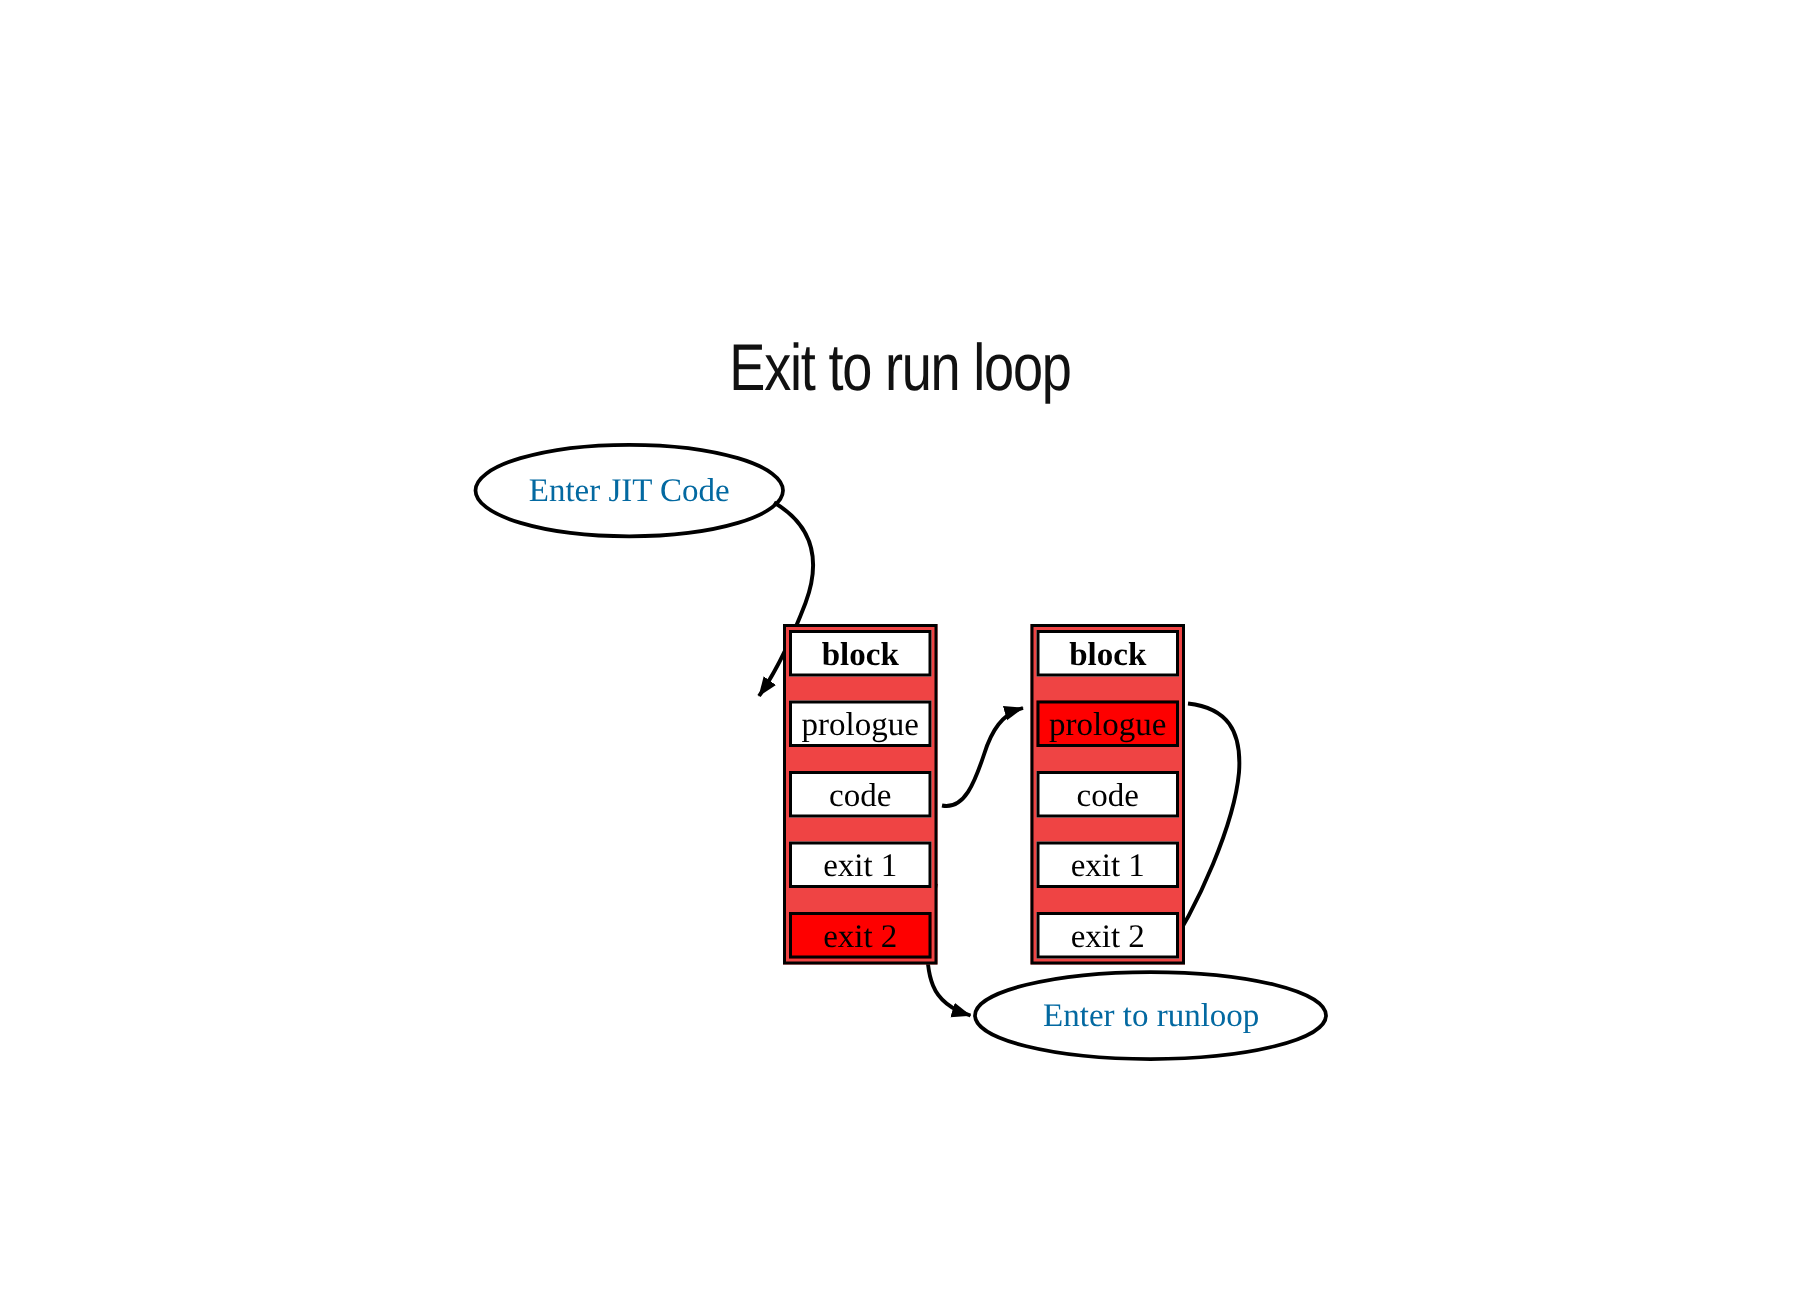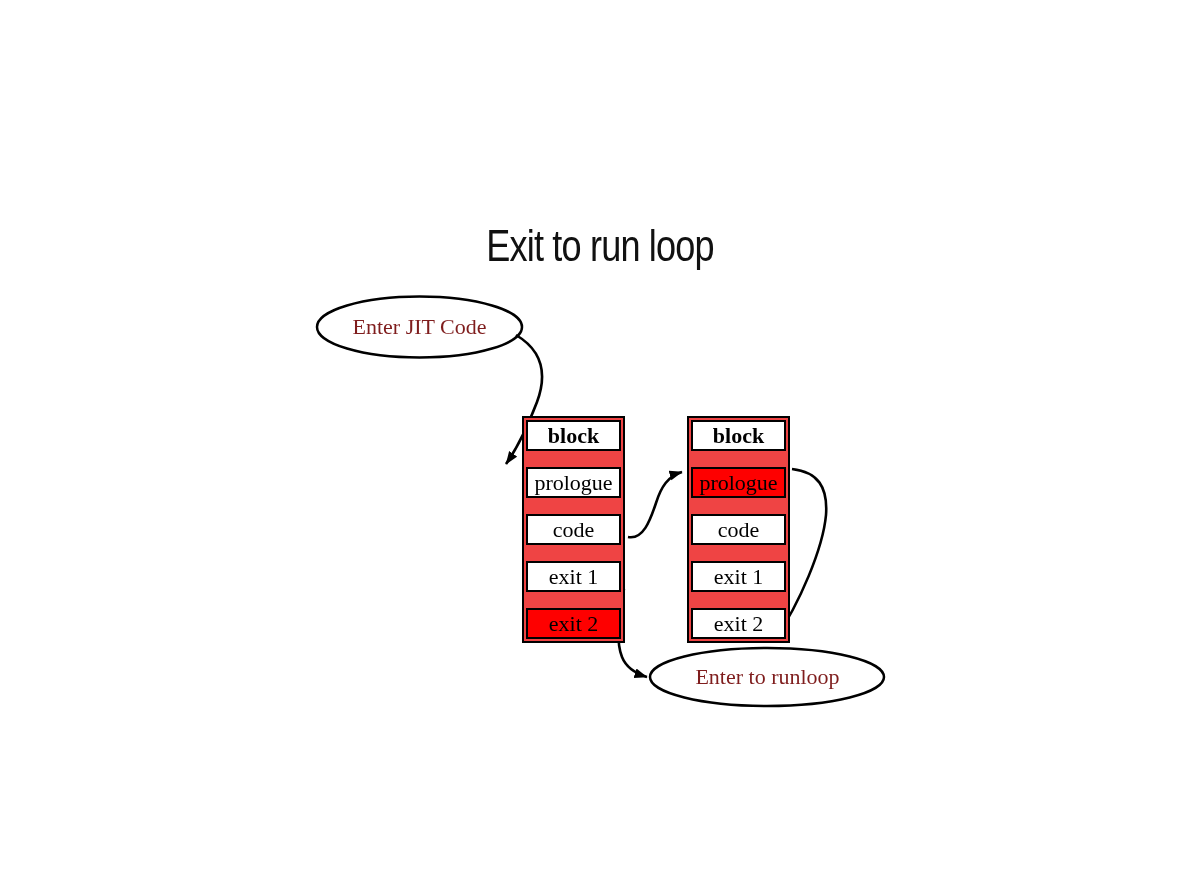--- a/index.html
+++ b/index.html
@@ -36,21 +36,21 @@
     top: 0;
     width: 1200px;
     height: 875px;
   }
   .node-label {
     position: absolute;
     display: flex;
     align-items: center;
     justify-content: center;
     font-size: 22px;
-    color: #7f1d1d;
+    color: #0369a1;
     white-space: nowrap;
   }
   .enter-label  { left: 316px; top: 274px; width: 207px; height: 60px; }
   .return-label { left: 650px; top: 625px; width: 235px; height: 58px; }
   .block {
     position: absolute;
     top: 393px;
     width: 103px;
     box-sizing: border-box;
     border: 2px solid #000000;

